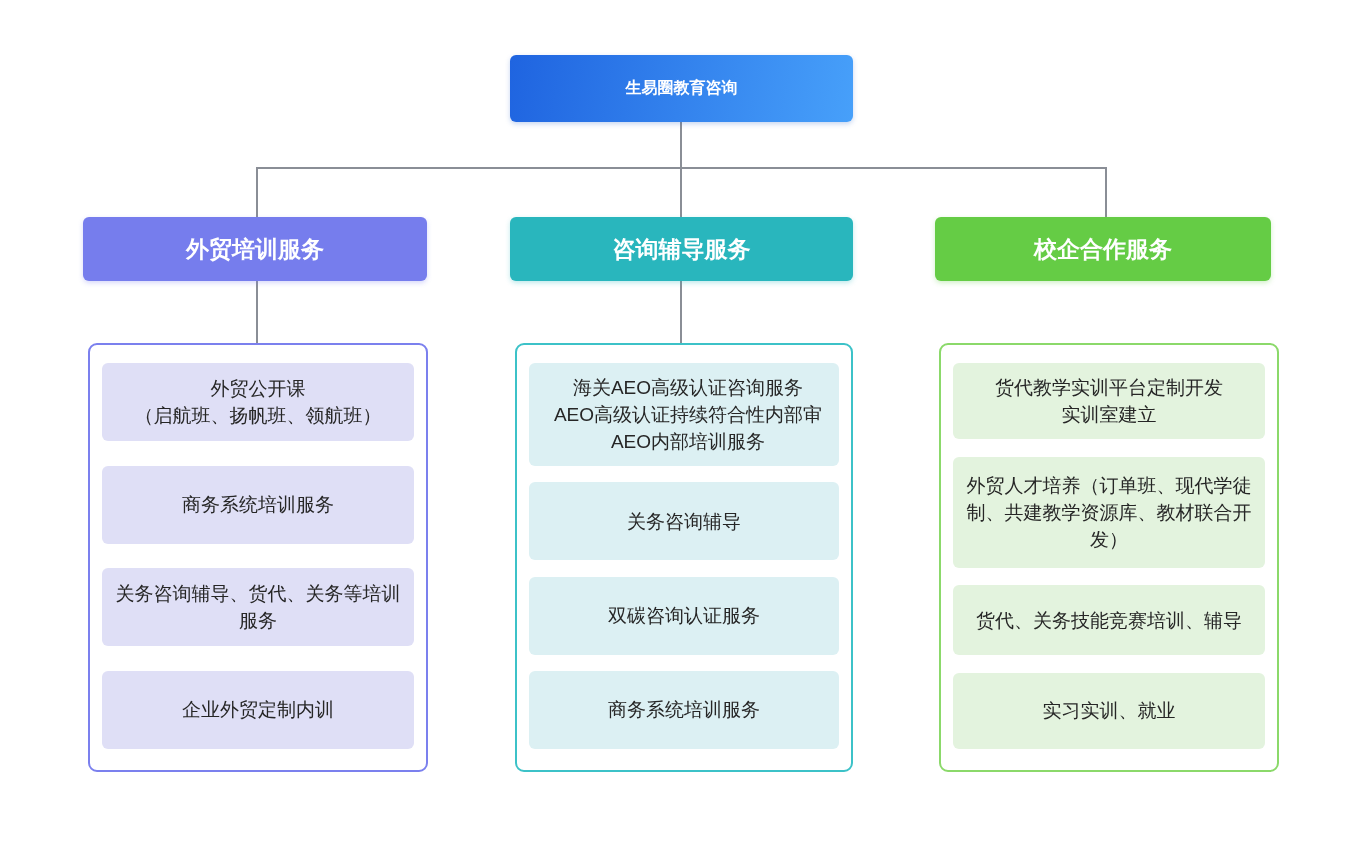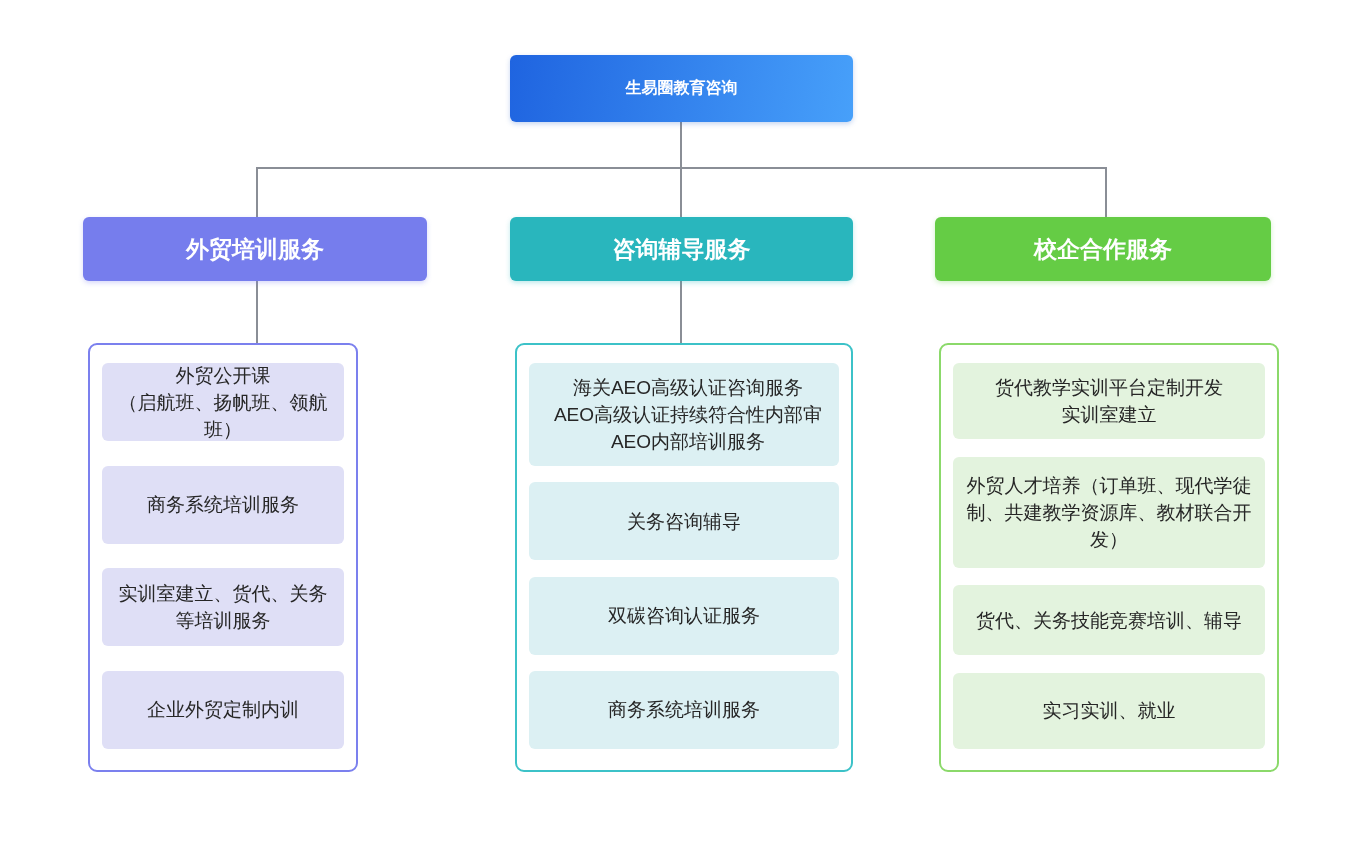--- a/index.html
+++ b/index.html
@@ -51,21 +51,21 @@
   
   .branch-box {
     position: absolute; top: 343px; height: 429px;
     background: #ffffff;
     border-radius: 9px;
     border: 2px solid;
     display: flex; flex-direction: column;
     justify-content: space-between;
     padding: 18px 12px 21px 12px;
   }
-  .branch-box.b0 { left: 88px;  width: 270px; border-color: #7b80ee; }
+  .branch-box.b0 { left: 88px;  width: 340px; border-color: #7b80ee; }
   .branch-box.b1 { left: 515px; width: 338px; border-color: #3cc2c8; }
   .branch-box.b2 { left: 939px; width: 340px; border-color: #8bd96a; }
 
   
   .item {
     border-radius: 6px;
     display: flex; align-items: center; justify-content: center;
     text-align: center;
     font-size: 19px; line-height: 27px;
     color: #262626;
@@ -100,21 +100,21 @@
     <span>生易圈教育咨询</span>
   </div>
 
   <div class="branch-header b0">
     <span>外贸培训服务</span>
   </div>
   <div class="branch-box b0">
     <div class="item">外贸公开课
 （启航班、扬帆班、领航班）</div>
     <div class="item">商务系统培训服务</div>
-    <div class="item">实训室建立、货代、关务等培训服务</div>
+    <div class="item">关务咨询辅导、货代、关务等培训服务</div>
     <div class="item">企业外贸定制内训</div>
   </div>
 
   <div class="branch-header b1">
     <span>咨询辅导服务</span>
   </div>
   <div class="branch-box b1">
     <div class="item tall3">海关AEO高级认证咨询服务
 AEO高级认证持续符合性内部审
 AEO内部培训服务</div>

